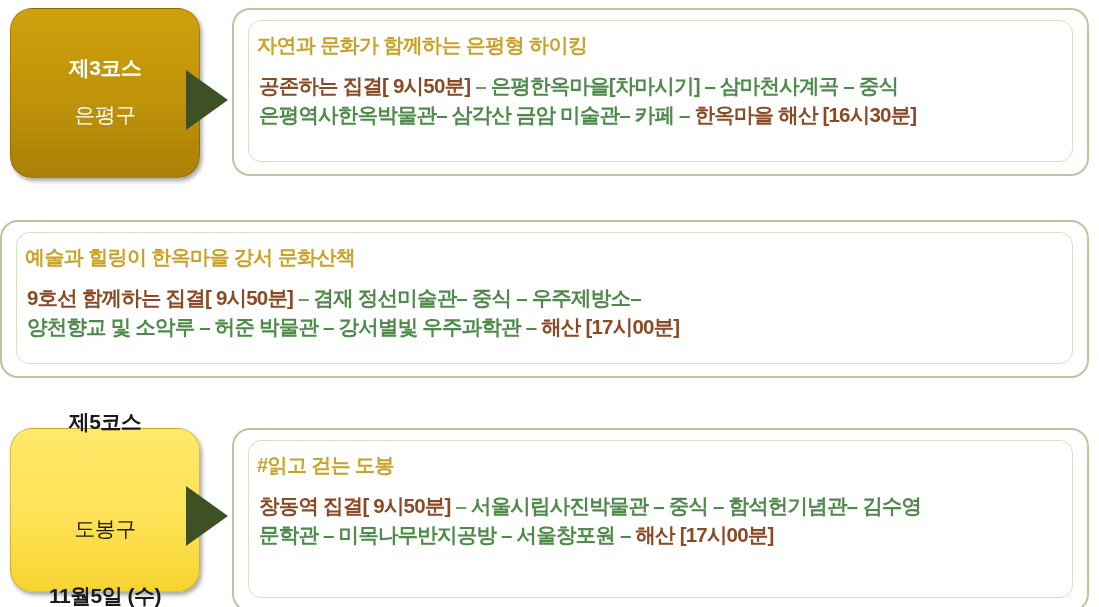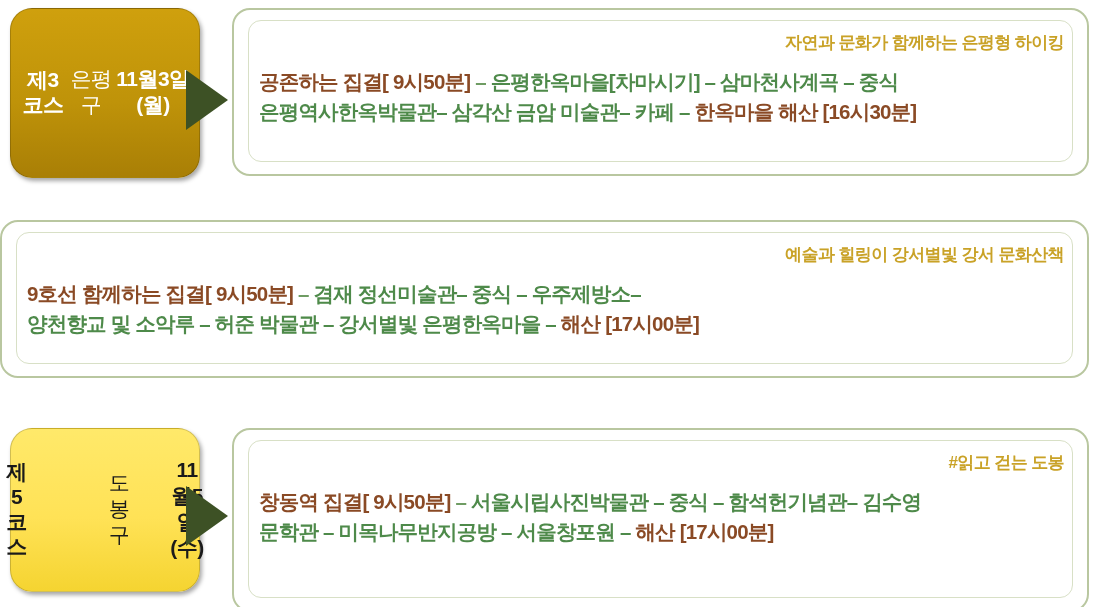--- a/index.html
+++ b/index.html
@@ -37,21 +37,21 @@
     box-sizing: border-box;
     padding-left: 10px;
   }
 
   .badge {
     position: relative;
     width: 190px;
     box-sizing: border-box;
     border-radius: 22px;
     display: flex;
-    flex-direction: row;
+    flex-direction: column;
     align-items: center;
     justify-content: center;
     text-align: center;
     padding: 14px 6px 16px 6px;
     box-shadow: 2px 3px 4px rgba(0,0,0,0.35);
     border: 1px solid rgba(0,0,0,0.18);
   }
 
   .badge-title {
     font-size: 21px;
@@ -97,23 +97,23 @@
   }
   .card-inner {
     border: 1px solid #d8e0c6;
     border-radius: 13px;
     padding: 6px 8px 10px 8px;
     height: 100%;
     box-sizing: border-box;
   }
 
   .card-title {
-    text-align: right;
+    text-align: left;
     color: #c9a227;
-    font-size: 17px;
+    font-size: 20px;
     font-weight: bold;
     letter-spacing: -0.6px;
     margin: 6px 0 14px 0;
     line-height: 1.2;
   }
 
   .card-body {
     font-size: 20.5px;
     font-weight: bold;
     letter-spacing: -0.8px;
@@ -152,42 +152,41 @@
 <body>
 
 <div class="board">
 
   <div class="course-row" id="row-1">
     <div class="badge-wrap">
       <div class="badge">
         <div class="badge-title">제3코스</div>
         <div class="badge-gap"></div>
         <div class="badge-district">은평구</div>
-        <div class="badge-date">11월3일 (월)</div>
       </div>
       <div class="arrow"></div>
     </div>
     <div class="card">
       <div class="card-inner">
         <div class="card-title">자연과 문화가 함께하는 은평형 하이킹</div>
         <div class="card-body">
             <div><span class="hl">공존하는 집결[ 9시50분]</span><span class="sep"> – </span><span>은평한옥마을[차마시기]  –  삼마천사계곡  –  중식</span></div>
             <div><span>은평역사한옥박물관–  삼각산 금암 미술관–  카페  – </span><span class="hl"> 한옥마을 해산 [16시30분]</span></div>
           </div>
       </div>
     </div>
   </div>
 
   <div class="course-row" id="row-2">
     <div class="card">
       <div class="card-inner">
-        <div class="card-title">예술과 힐링이 강서별빛 강서 문화산책</div>
+        <div class="card-title">예술과 힐링이 한옥마을 강서 문화산책</div>
         <div class="card-body">
             <div><span class="hl">9호선 함께하는 집결[ 9시50분]</span><span class="sep"> – </span><span>겸재 정선미술관–  중식  –  우주제방소–</span></div>
-            <div><span>양천향교 및 소악루  –  허준 박물관  –  강서별빛 은평한옥마을  – </span><span class="hl"> 해산 [17시00분]</span></div>
+            <div><span>양천향교 및 소악루  –  허준 박물관  –  강서별빛 우주과학관  – </span><span class="hl"> 해산 [17시00분]</span></div>
           </div>
       </div>
     </div>
   </div>
 
   <div class="course-row" id="row-3">
     <div class="badge-wrap">
       <div class="badge">
         <div class="badge-title">제5코스</div>
         <div class="badge-gap"></div>

